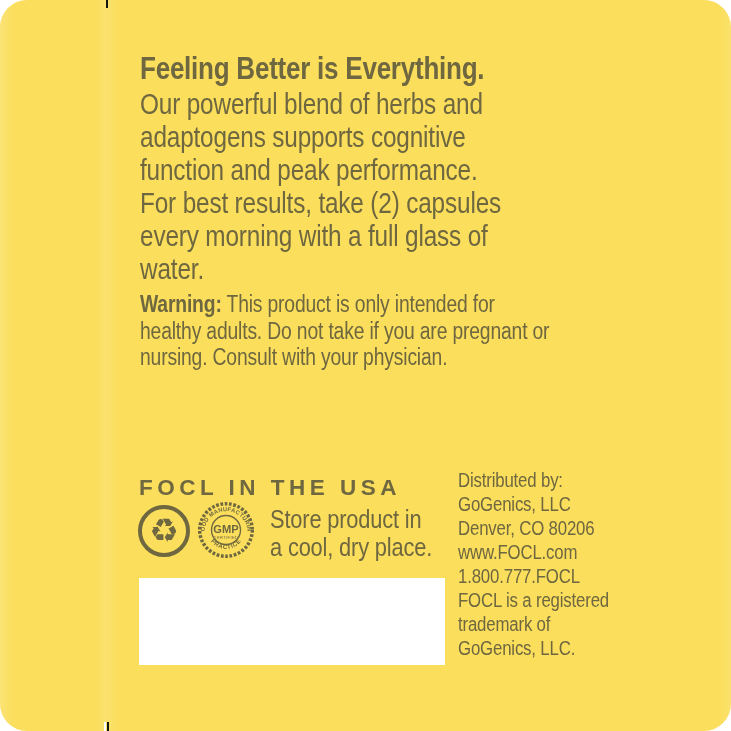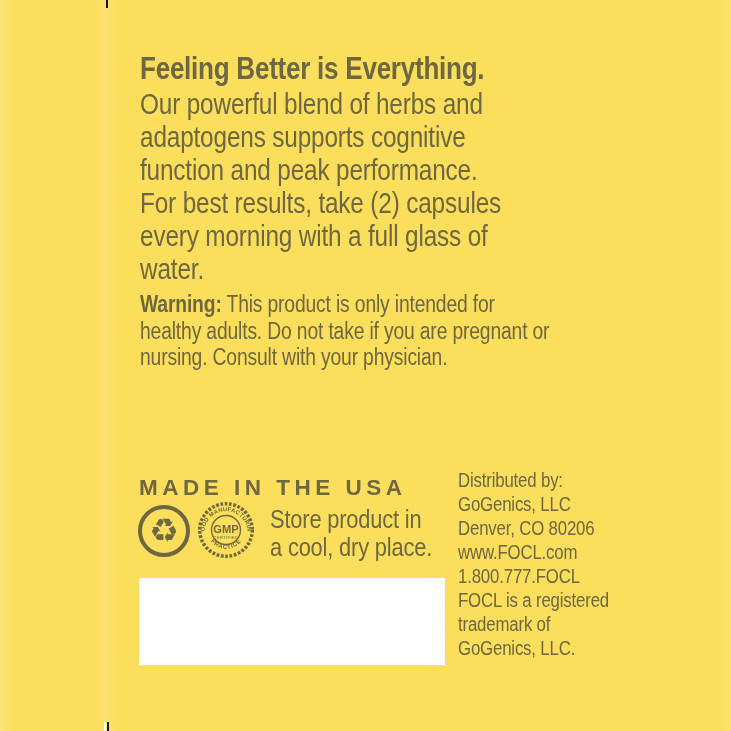--- a/index.html
+++ b/index.html
@@ -4,20 +4,21 @@
 <style>
   html,body { margin:0; padding:0; }
   body { font-family: "Liberation Sans", sans-serif; }
 
   .label {
     position: relative;
     width: 731px; height: 731px;
     background: var(--color-background, #FBDE5C);
     overflow: hidden;
     color: var(--color-ink, #6E6740);
+    border-radius: 27px;
   }
 
   
   .sheen {
     position:absolute; inset:0; pointer-events:none;
     background-image:
       linear-gradient(90deg, rgba(255,255,255,.16) 0px, rgba(255,255,255,0) 14px),
       linear-gradient(90deg, rgba(255,255,255,0) 96px, rgba(255,255,255,.13) 106px, rgba(255,255,255,0) 118px),
       linear-gradient(270deg, rgba(255,255,255,.10) 0px, rgba(255,255,255,0) 12px);
   }
@@ -115,21 +116,21 @@
 function and peak performance.
 For best results, take (2) capsules
 every morning with a full glass of
 water.</div>
 
   <div class="warning-copy cond"><span class="b">Warning:</span><span> This product is only intended for
 healthy adults. Do not take if you are pregnant or
 nursing. Consult with your physician.</span></div>
 
 
-  <div class="made-usa">MADE IN THE USA</div>
+  <div class="made-usa">FOCL IN THE USA</div>
 
   <div class="recycle-badge">
     <span class="recycle-glyph">♻</span>
   </div>
 
   <svg class="gmp-badge" viewBox="0 0 60 60">
     <circle cx="30" cy="30" r="27.2" fill="none" stroke="#6E6740" stroke-width="3.6" stroke-dasharray="2.8 1.7"></circle>
     <path id="gmpArcTop" d="M 7.5 33 A 22.5 22.5 0 1 1 52.5 33" fill="none"></path>
     <path id="gmpArcBot" d="M 10.5 30 A 19.5 19.5 0 0 0 49.5 30" fill="none"></path>
     <text font-size="5.9" font-weight="bold" fill="#6E6740" letter-spacing="0.3">

